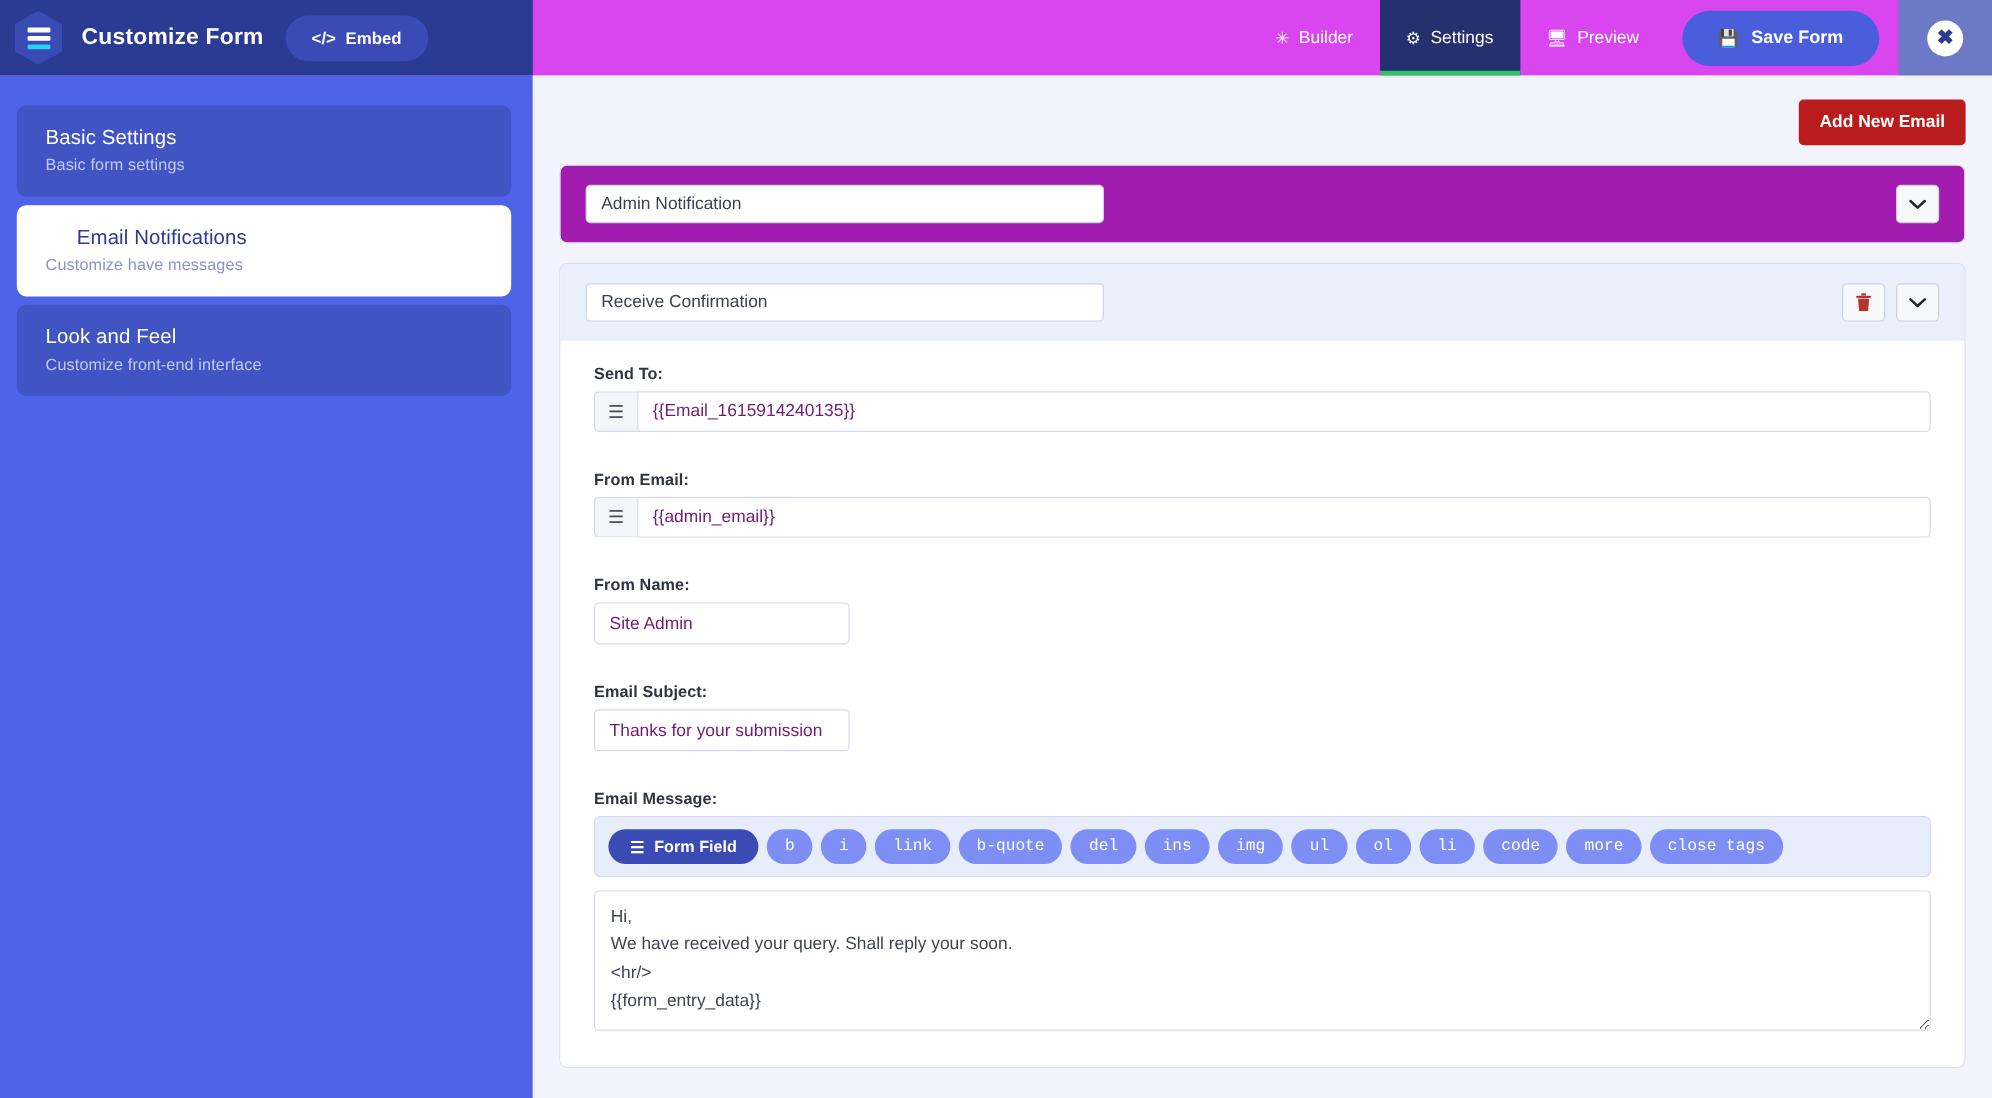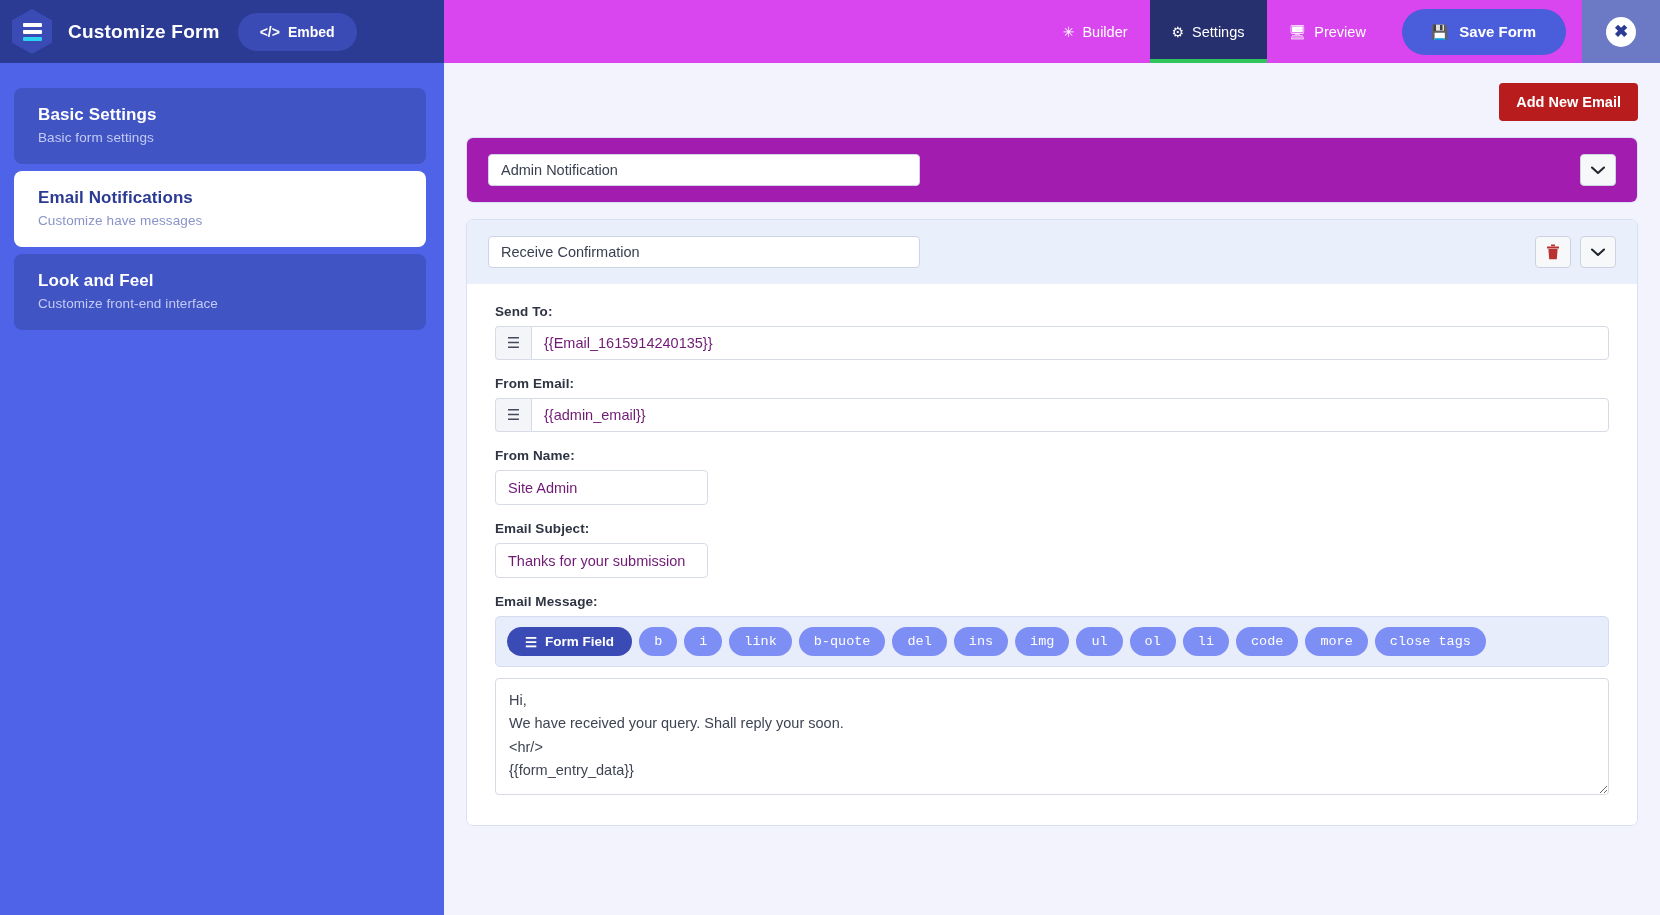--- a/index.html
+++ b/index.html
@@ -162,26 +162,26 @@
     border-radius: 8px;
     padding: 17px 24px 19px 24px;
     margin-bottom: 7px;
     background: #4154c4;
     cursor: pointer;
   }
   .side-item.active { background: #ffffff; }
 
   .side-title {
     font-size: 17px;
-    font-weight: bold;
+    font-weight: normal;
     color: #ffffff;
     margin-bottom: 5px;
     letter-spacing: 0.1px;
   }
-  .side-item.active .side-title { color: #2b3a92; }
+  .side-item.active .side-title { color: #2b3a92; margin-left: 26px; }
 
   .side-sub {
     font-size: 13.5px;
     color: #c3cbf3;
     letter-spacing: 0.1px;
   }
   .side-item.active .side-sub { color: #8a93c8; }
 
   
   .main {
@@ -258,21 +258,21 @@
 
   .panel-body { padding: 20px 28px 30px 28px; background: #ffffff; }
 
   .field-label {
     font-size: 13.5px;
     font-weight: bold;
     color: #2f3443;
     margin-bottom: 7px;
     letter-spacing: 0.1px;
   }
-  .field-block { margin-bottom: 16px; }
+  .field-block { margin-bottom: 32px; }
 
   .input-group { display: flex; }
   .prefix-btn {
     width: 36px;
     height: 34px;
     background: #f4f5f8;
     border: 1px solid #d7dbe6;
     border-right: none;
     border-radius: 4px 0 0 4px;
     display: flex;

